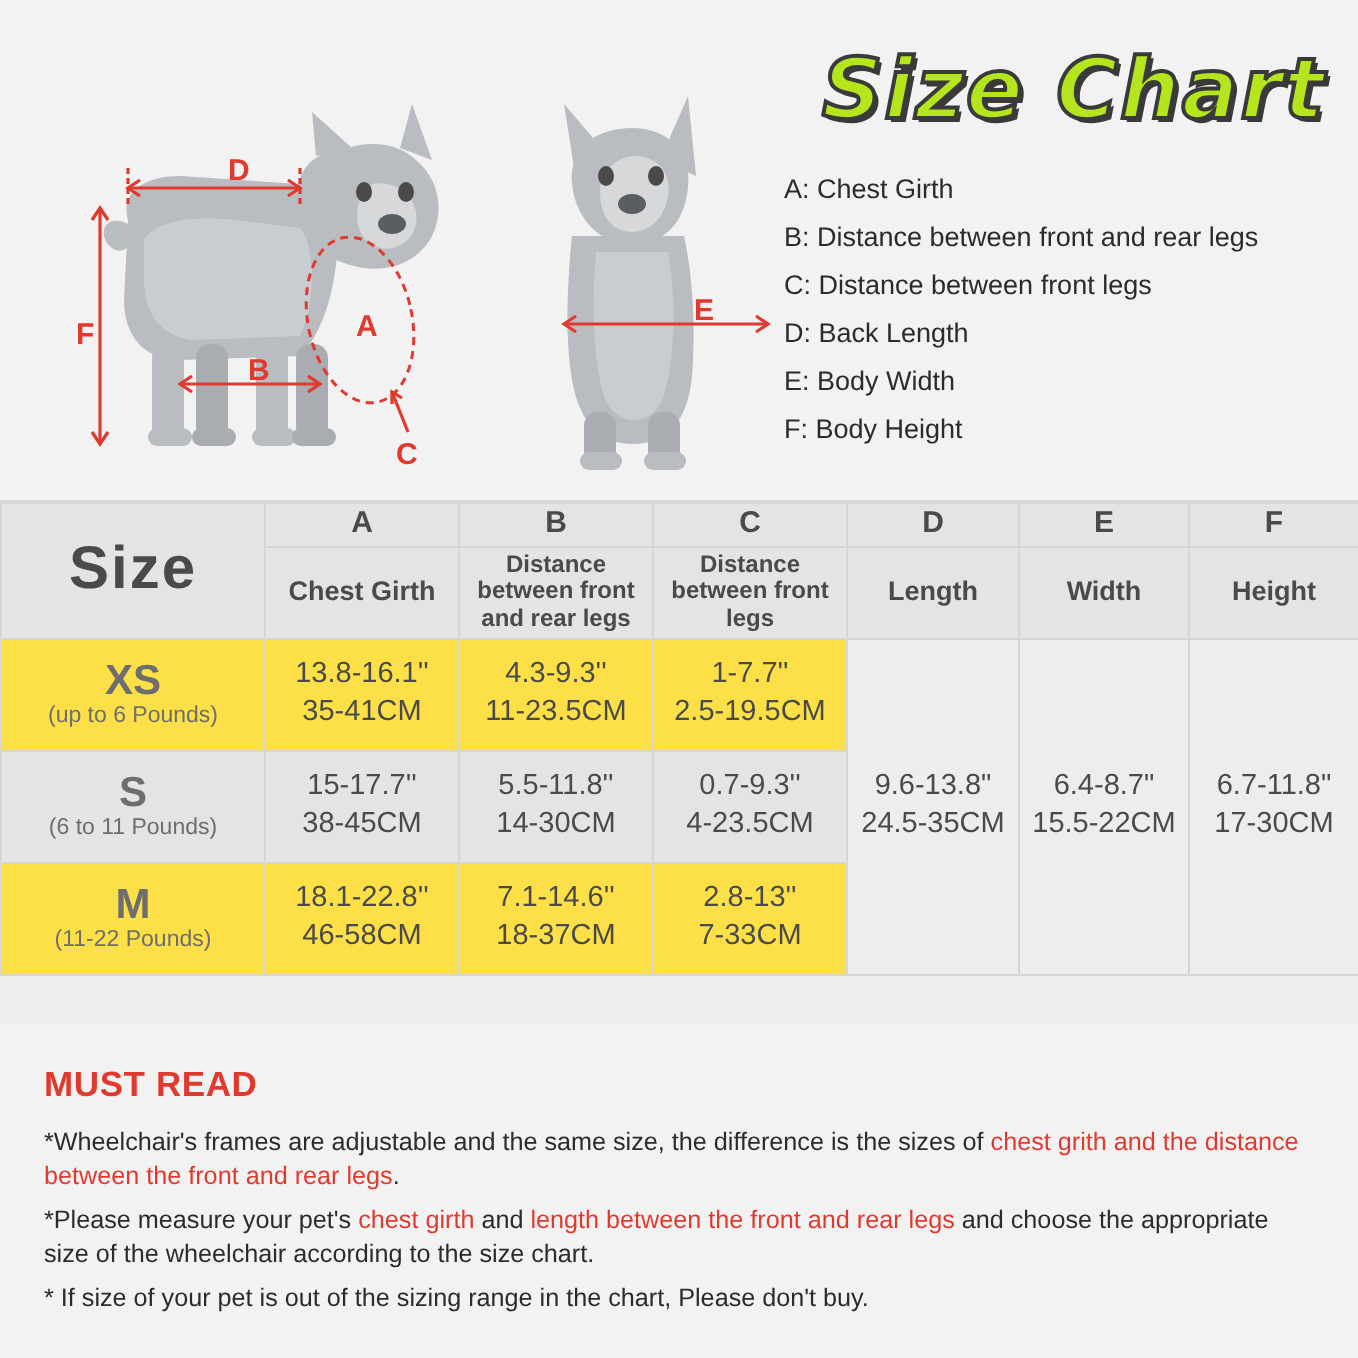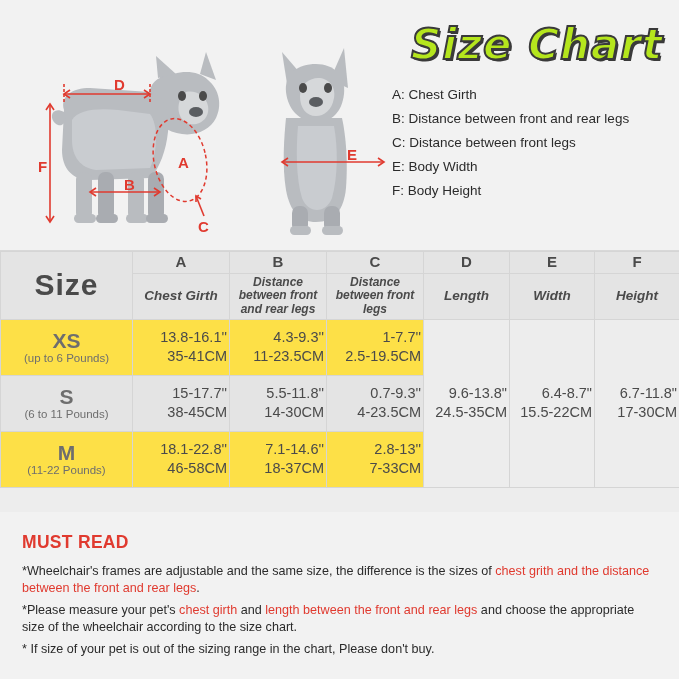--- a/index.html
+++ b/index.html
@@ -82,21 +82,20 @@
     font-weight: bold;
     color: #e03a2f;
     line-height: 1.1;
     height: 20px;
   }
   .hdr-name {
     font-size: 13.5px;
     font-weight: bold;
     color: #4a4a4a;
     line-height: 1.15;
-    font-style: italic;
   }
   .hdr-name.small { font-size: 12px; }
   .size-word {
     font-size: 30px;
     font-weight: bold;
     color: #4a4a4a;
     letter-spacing: 1px;
   }
   .size-label {
     font-size: 21px;
@@ -107,21 +106,20 @@
   .size-sub {
     font-size: 11.5px;
     color: #6e6e6e;
     line-height: 1.2;
   }
   .val {
     font-size: 14.5px;
     color: #4a4a4a;
     line-height: 1.35;
     font-weight: normal;
-    text-align: right;
   }
   .row-a { background: #fde047; }
   .row-b { background: #e4e4e4; }
   .hdr-row { background: #e4e4e4; }
   .merged { background: #ededed; }
 
   
   .must {
     position: absolute;
     top: 518px; left: 0;
@@ -257,20 +255,21 @@
           <polyline points="378,158 384,162 378,166"></polyline>
         </g>
         <text x="347" y="160" fill="#e03a2f" font-size="15" font-weight="bold" font-family="Liberation Sans, sans-serif">E</text>
       </svg>
     </div>
 
     <div class="legend">
       <div class="legend-item">A: Chest Girth</div>
       <div class="legend-item">B: Distance between front and rear legs</div>
       <div class="legend-item">C: Distance between front legs</div>
+      <div class="legend-item">D: Back Length</div>
       <div class="legend-item">E: Body Width</div>
       <div class="legend-item">F: Body Height</div>
     </div>
   </div>
 
   <div class="table-wrap">
     <table class="size">
       <colgroup>
         <col style="width:132px">
         <col style="width:97px">

